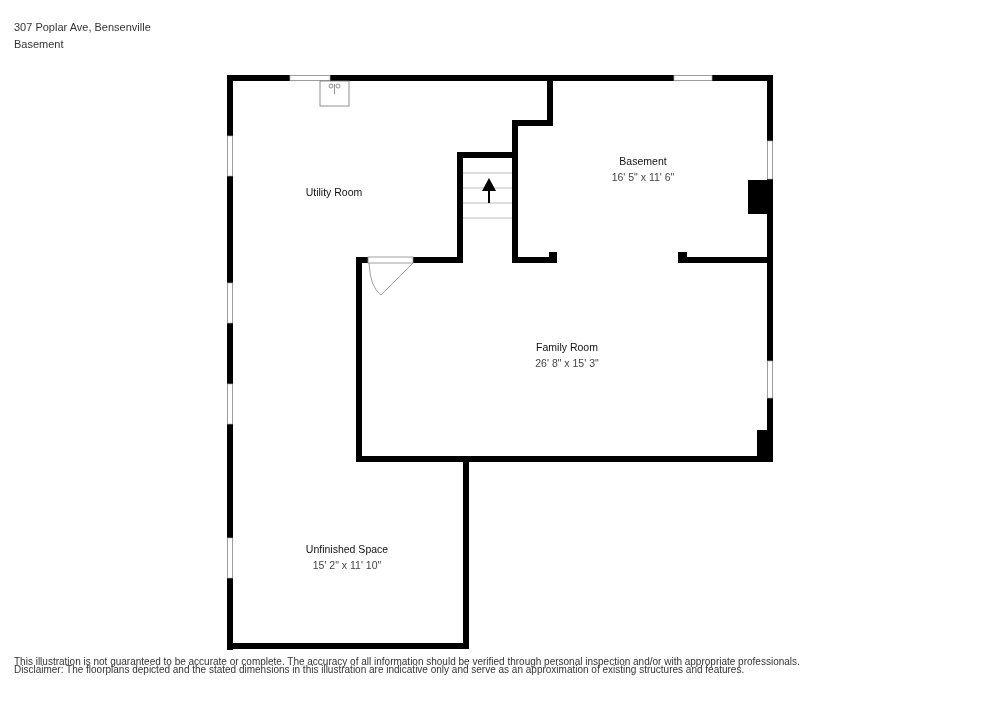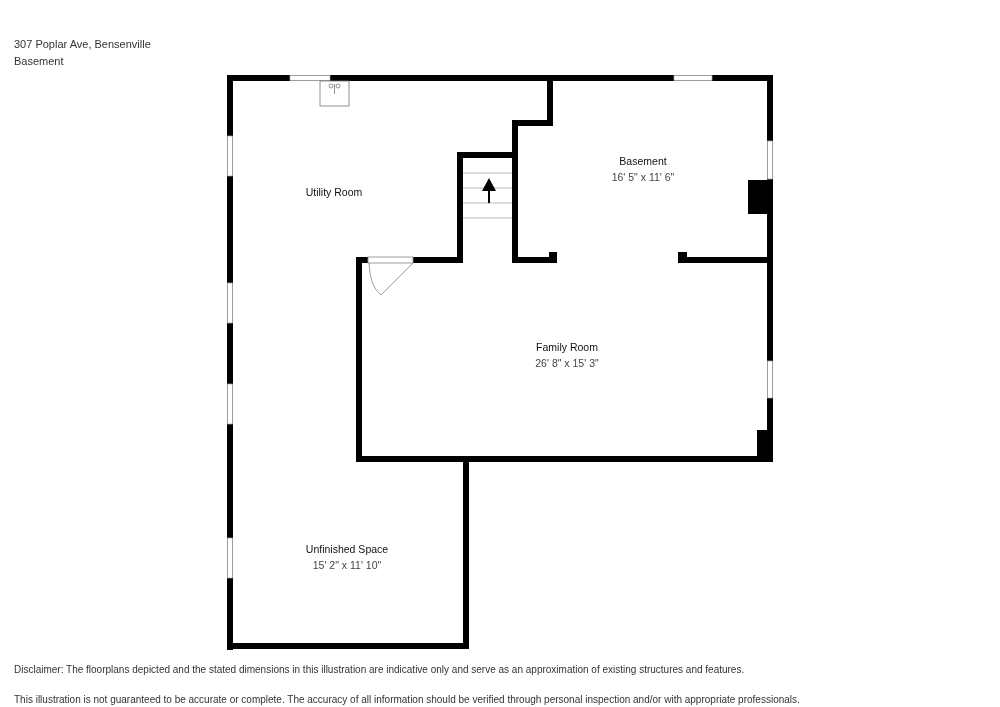--- a/index.html
+++ b/index.html
@@ -1,25 +1,25 @@
 <!DOCTYPE html>
 <html><head>
   <meta charset="utf-8">
   <style>
     html, body { margin: 0; padding: 0; background: #ffffff; }
     body { width: 1000px; height: 707px; position: relative; overflow: hidden; font-family: "Liberation Sans", sans-serif; color: #333; }
-    .hdr { position: absolute; left: 14px; font-size: 11px; color: #333; margin-top: 17px; }
+    .hdr { position: absolute; left: 14px; font-size: 11px; color: #333; }
     .hdr.addr { top: 21px; }
     .hdr.level { top: 38px; }
     .plan { position: absolute; left: 0; top: 0; }
     .room-name { font-size: 10.5px; fill: #111; font-family: "Liberation Sans", sans-serif; }
     .room-dim { font-size: 10.5px; fill: #444; font-family: "Liberation Sans", sans-serif; }
     .disc { position: absolute; left: 14px; font-size: 10px; color: #333; white-space: nowrap; }
     .disc.l1 { top: 664px; }
-    .disc.l2 { top: 694px; }
+    .disc.l2 { top: 656px; }
   </style>
 </head>
 <body>
 
 <div class="hdr addr">307 Poplar Ave, Bensenville</div>
 <div class="hdr level">Basement</div>
 
 <svg class="plan" width="1000" height="707" viewBox="0 0 1000 707" xmlns="http://www.w3.org/2000/svg">
   <g fill="#000">
 

